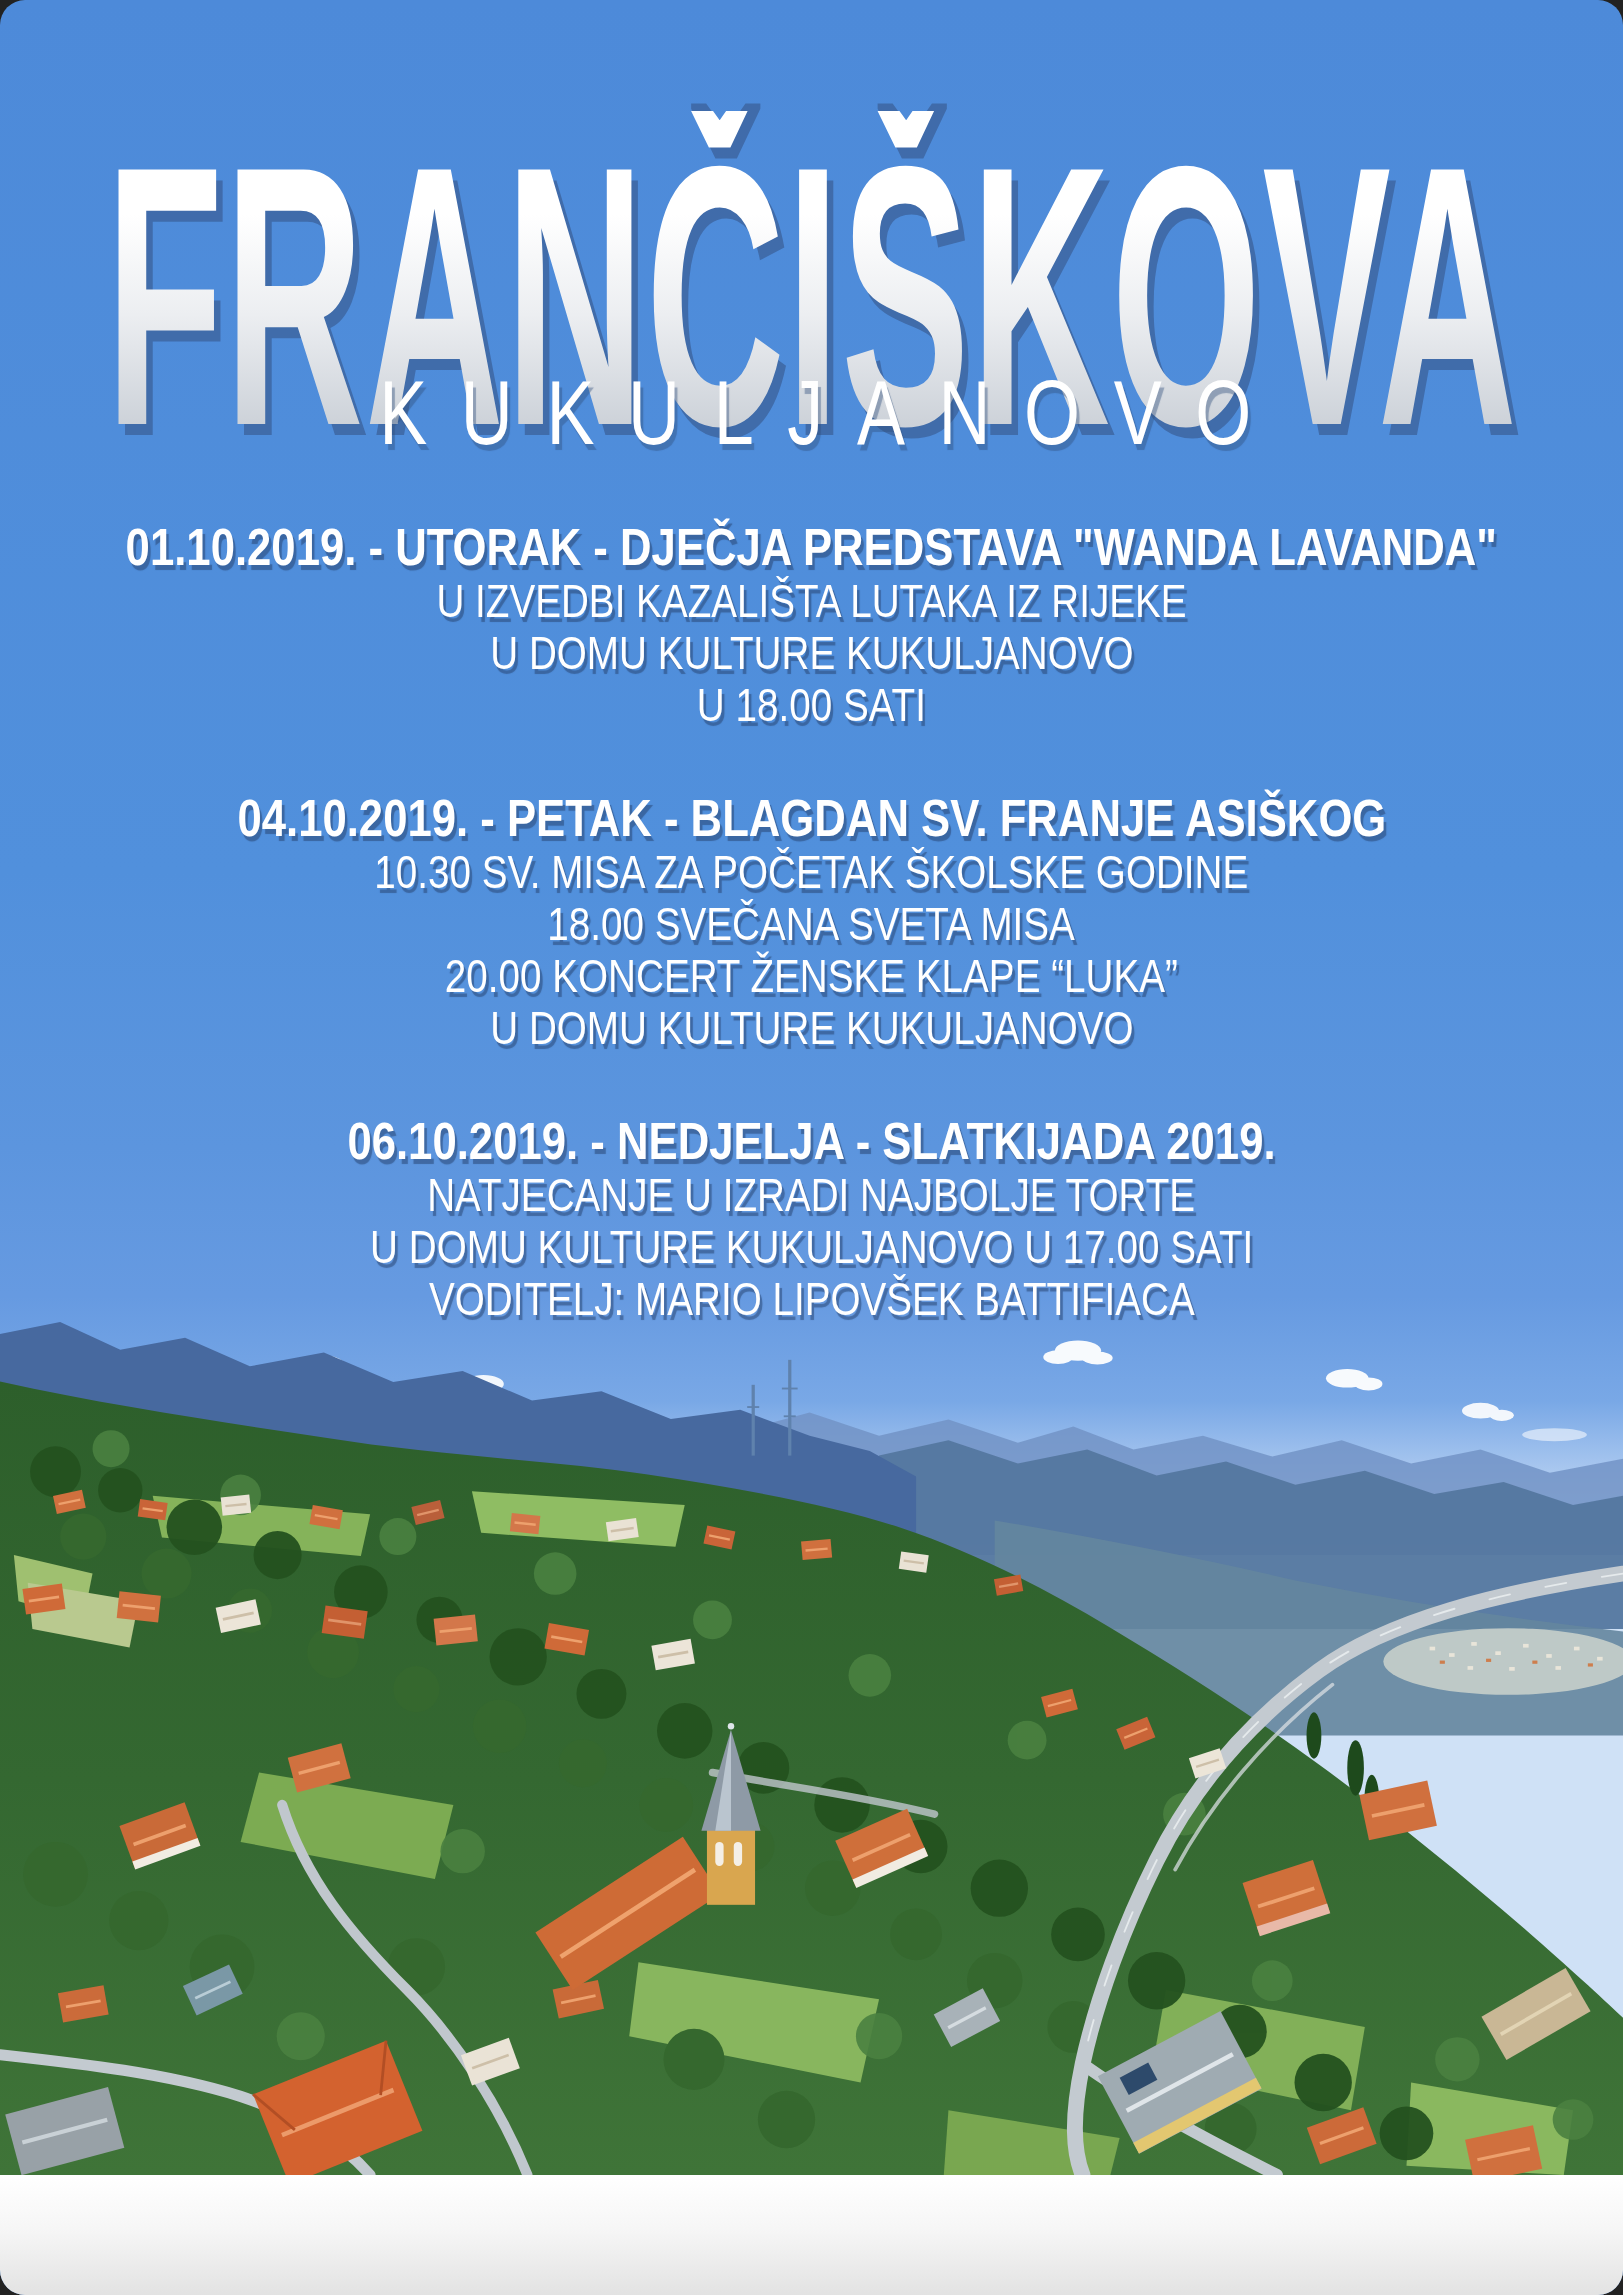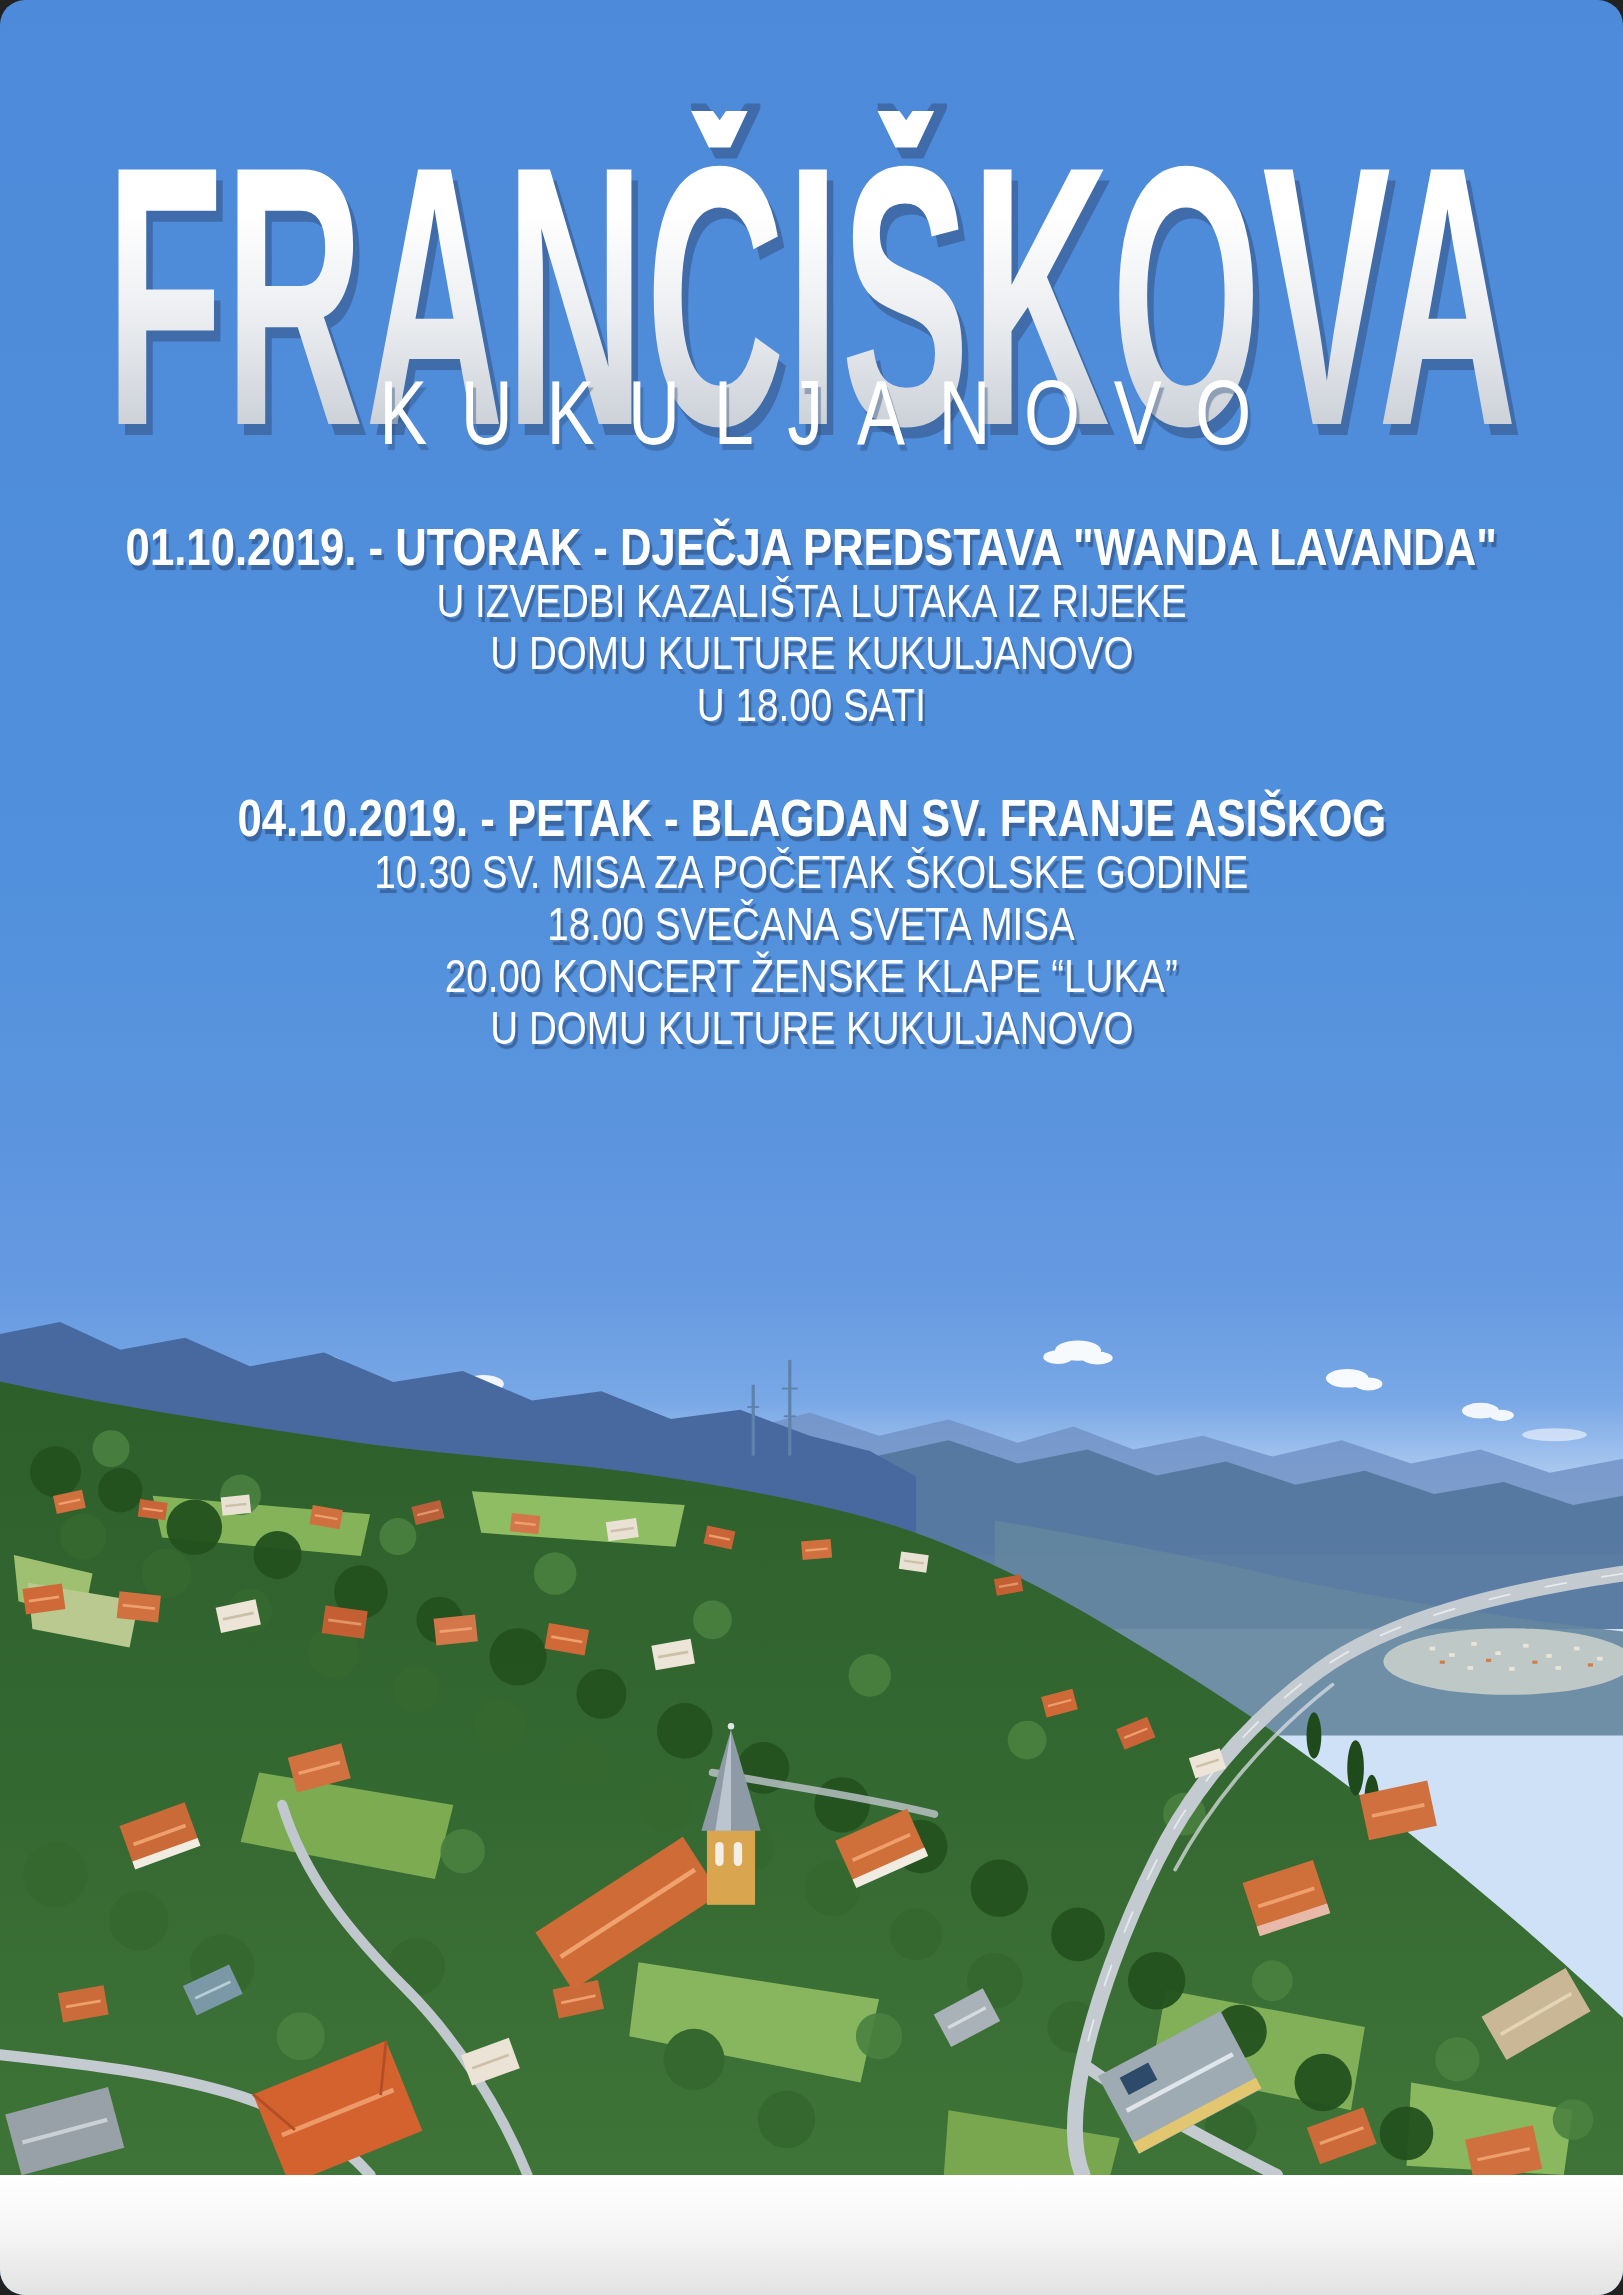--- a/index.html
+++ b/index.html
@@ -436,20 +436,26 @@
     </div>
 
     <div class="event-block">
       <div class="event-heading">04.10.2019. - PETAK - BLAGDAN SV. FRANJE ASIŠKOG</div>
       <div class="event-line">10.30 SV. MISA ZA POČETAK ŠKOLSKE GODINE</div>
       <div class="event-line">18.00 SVEČANA SVETA MISA</div>
       <div class="event-line">20.00 KONCERT ŽENSKE KLAPE “LUKA”</div>
       <div class="event-line">U DOMU KULTURE KUKULJANOVO</div>
     </div>
 
+    <div class="event-block">
+      <div class="event-heading">06.10.2019. - NEDJELJA - SLATKIJADA 2019.</div>
+      <div class="event-line">NATJECANJE U IZRADI NAJBOLJE TORTE</div>
+      <div class="event-line">U DOMU KULTURE KUKULJANOVO U 17.00 SATI</div>
+      <div class="event-line">VODITELJ: MARIO LIPOVŠEK BATTIFIACA</div>
+    </div>
 
   </div>
 
   <div class="footer">
 
     
     
 
     
     

